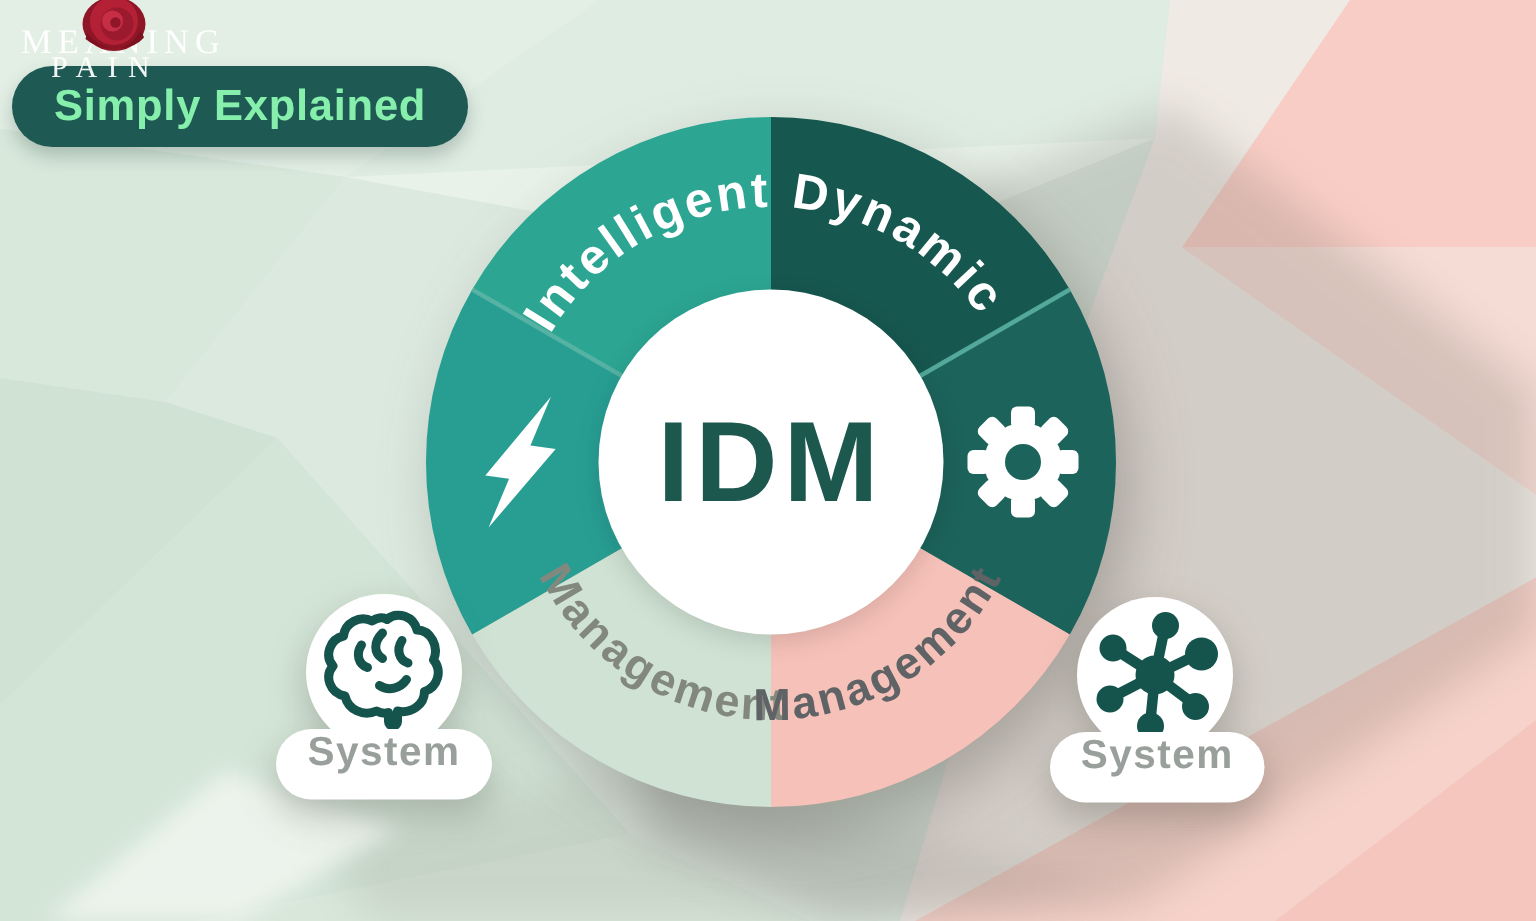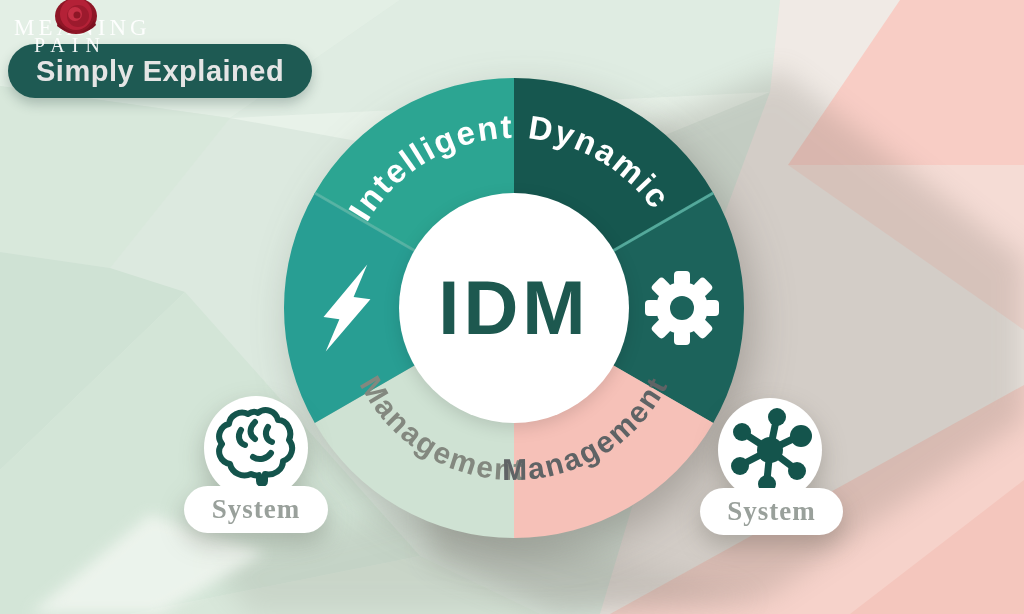--- a/index.html
+++ b/index.html
@@ -16,38 +16,38 @@
   .arc-label{font-family:"Liberation Sans",sans-serif;font-weight:bold;font-size:33px;letter-spacing:2px;}
   .arc-label-sm{font-family:"Liberation Sans",sans-serif;font-weight:bold;font-size:30px;letter-spacing:2px;}
   .idm-text{font-family:"Liberation Sans",sans-serif;font-weight:bold;font-size:76px;letter-spacing:4px;}
 
   
   .badge{
     position:absolute;left:8px;top:44px;height:54px;padding:0 28px;
     background:#1e5a53;border-radius:28px;display:flex;align-items:center;
     box-shadow:0 6px 12px rgba(30,60,55,.25);z-index:30;
   }
-  .badge span{color:#e5e5e5;font-weight:bold;font-size:29px;letter-spacing:.5px;}
+  .badge span{color:#86efac;font-weight:bold;font-size:29px;letter-spacing:.5px;}
 
   
   .watermark{position:absolute;left:14px;top:16px;z-index:40;color:rgba(255,255,255,.93);
     font-family:"Liberation Serif",serif;line-height:1;pointer-events:none;}
   .watermark .l1{font-size:23px;letter-spacing:4px;}
   .watermark .l2{font-size:20px;letter-spacing:7px;margin:-4px 0 0 20px;}
   .rose{position:absolute;left:50px;top:-8px;z-index:41;}
 
   
   .callout{position:absolute;z-index:20;filter:drop-shadow(0 10px 12px rgba(60,60,52,.28));}
   .callout .disc{
     width:104px;height:104px;border-radius:50%;background:#fff;
     display:flex;align-items:center;justify-content:center;
   }
   .callout .pill{
     position:relative;margin-top:-14px;background:#fff;border-radius:24px;
-    height:47px;display:flex;align-items:center;justify-content:center;font-family:Liberation Serif, serif;
+    height:47px;display:flex;justify-content:center;
   }
   .callout .pill span{color:#99a09b;font-weight:bold;font-size:27px;letter-spacing:1px;}
   .callout-left{left:204px;top:396px;width:104px;}
   .callout-left .pill{width:144px;margin-left:-20px;}
   .callout-right{left:718px;top:398px;width:104px;}
   .callout-right .pill{width:143px;margin-left:-18px;}
 </style>
 </head>
 <body>
 

